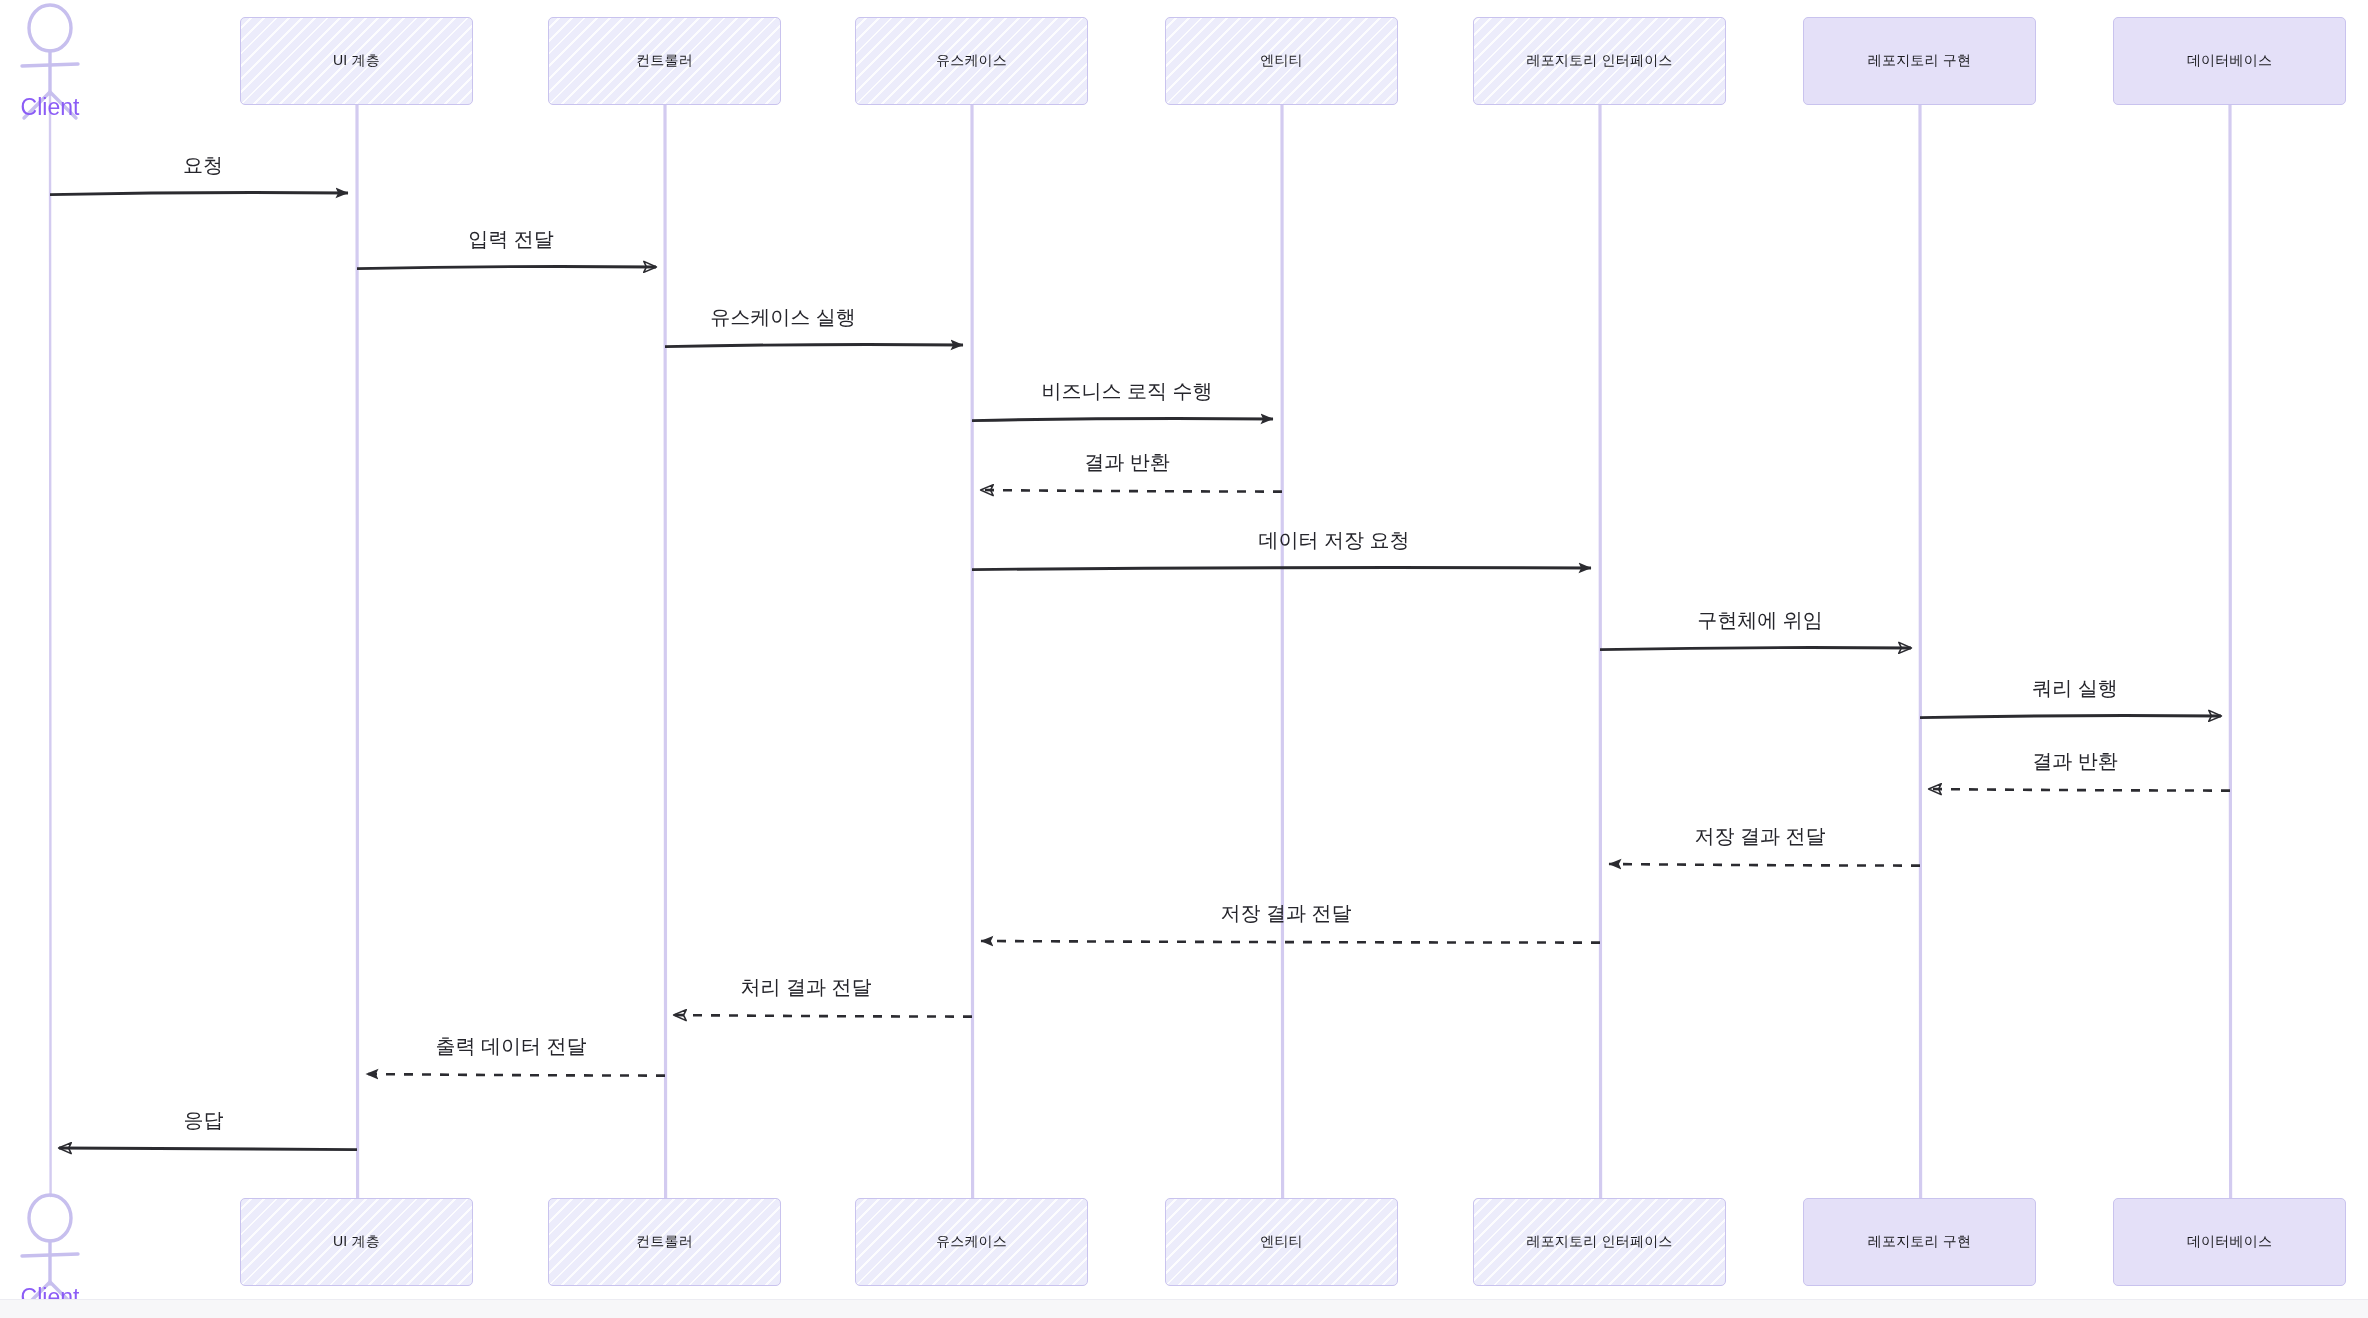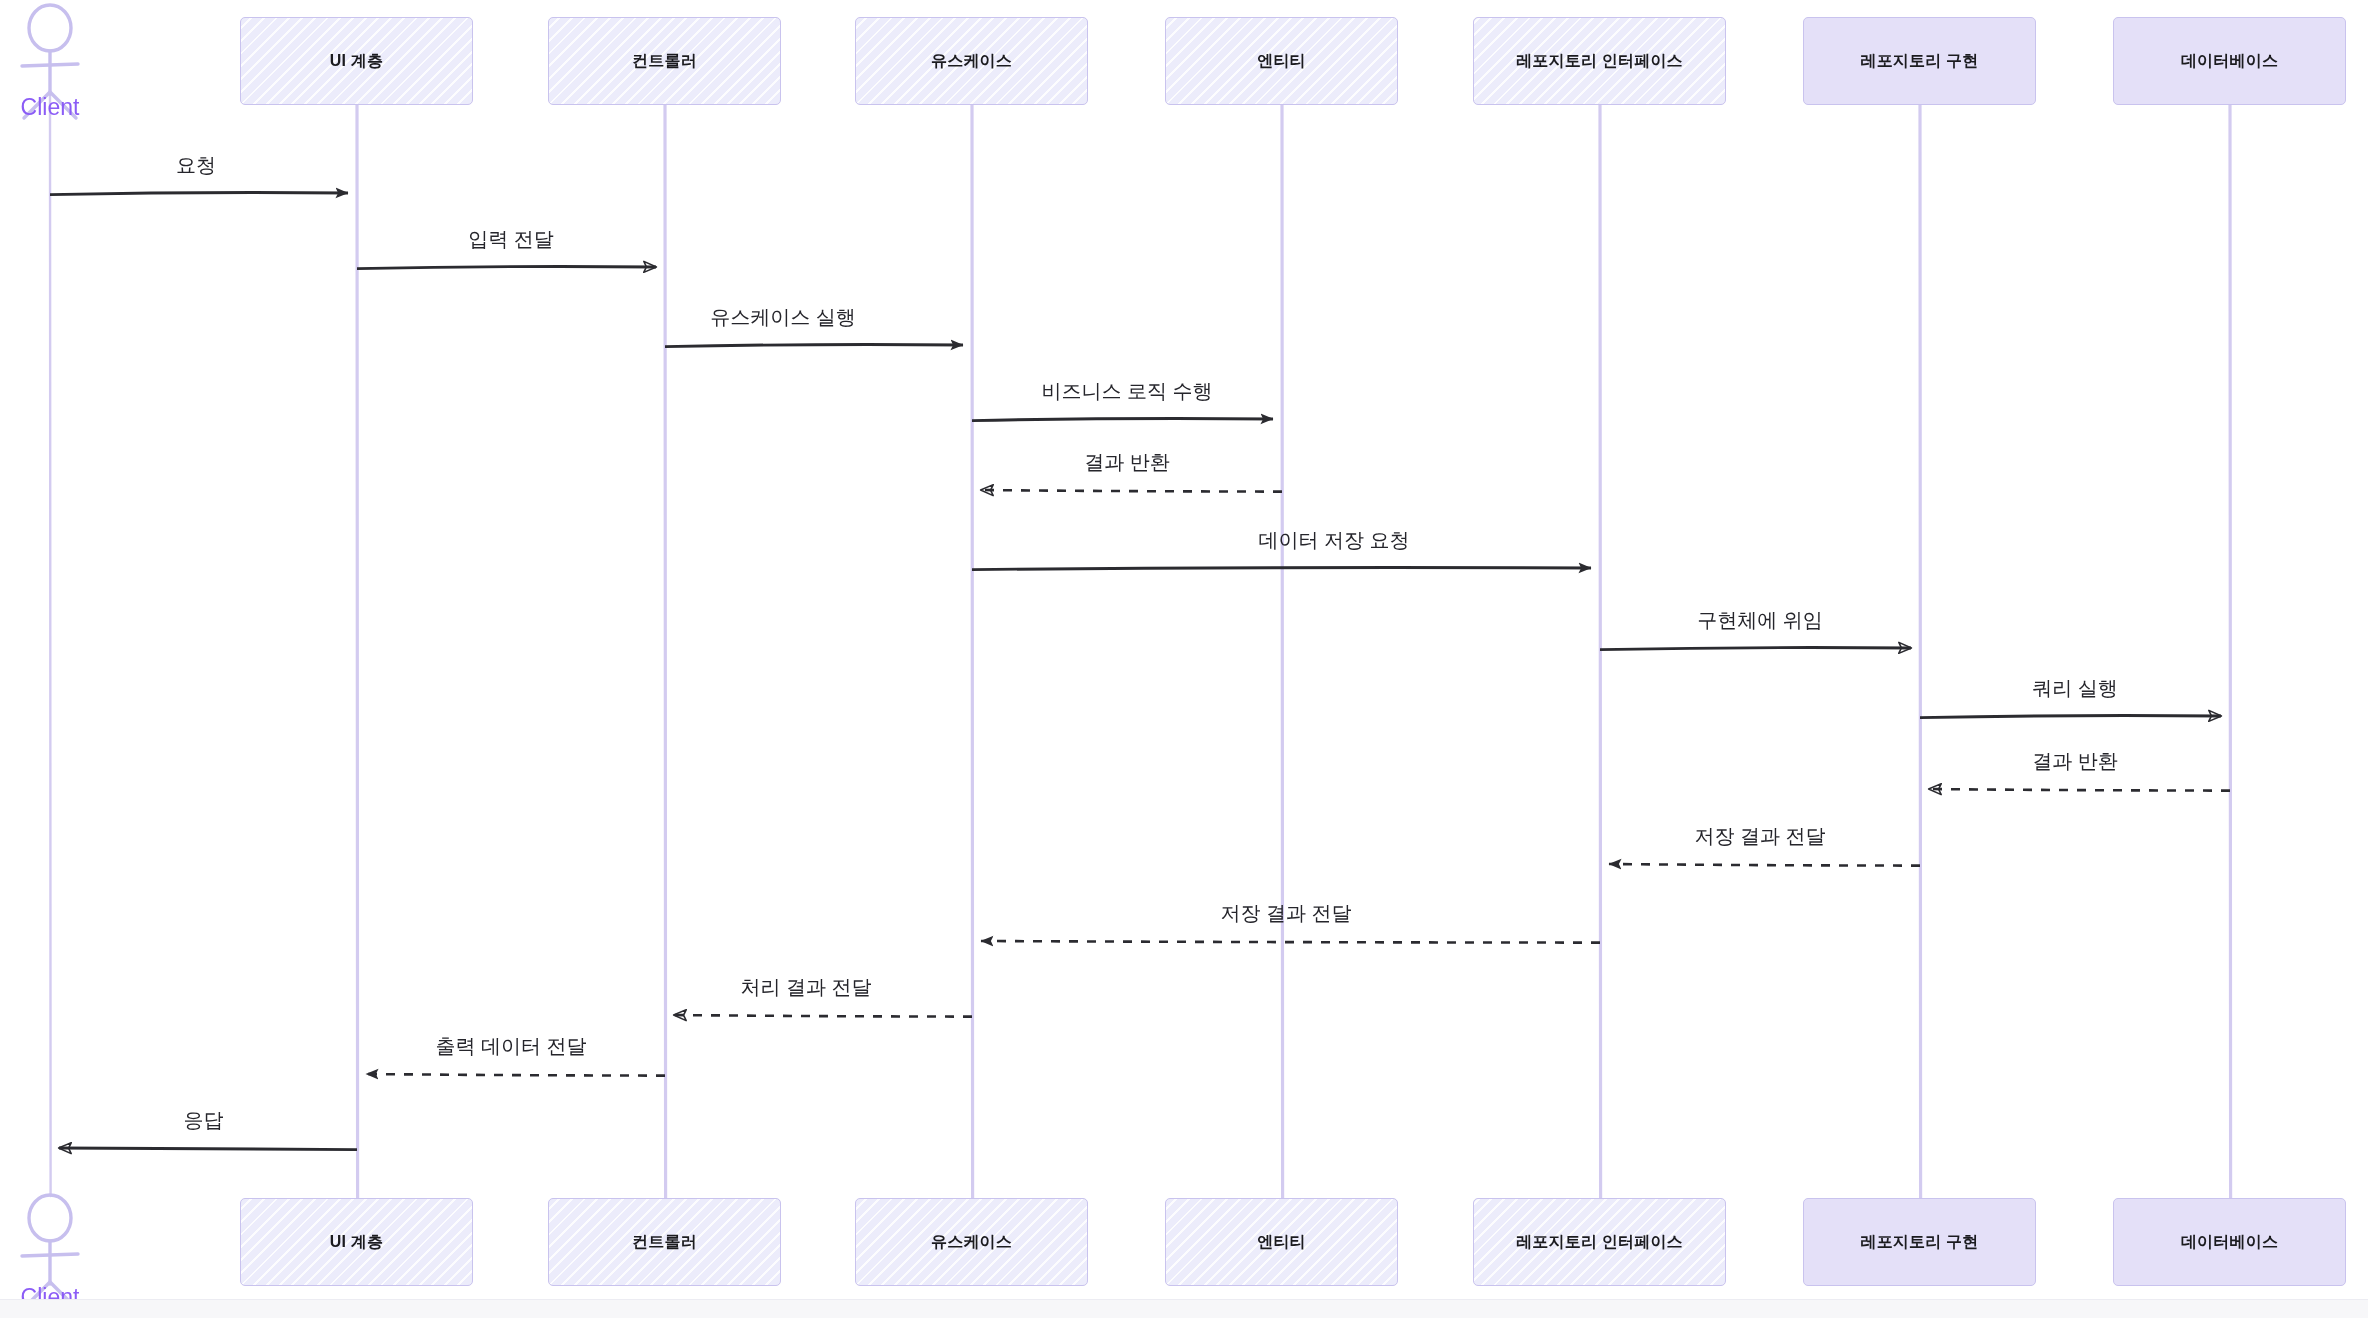--- a/index.html
+++ b/index.html
@@ -25,21 +25,21 @@
     display:flex;align-items:center;justify-content:center;
     background-image:repeating-linear-gradient(
        -45deg, rgba(255,255,255,.85) 0 2px, rgba(255,255,255,0) 2px 9px);
   }
   .pbox.solid{
     background-image:none;
     background:#e4e0f8;
     align-items:center;
   }
   .pbox .plabel{
-    font-size:16px;color:#1b1b1f;letter-spacing:.2px;white-space:nowrap;font-weight:bold;
+    font-size:14px;color:#1b1b1f;letter-spacing:.2px;white-space:nowrap;
   }
 
   
   .mlabel{
     position:absolute;transform:translate(-50%,-100%);
     font-size:20px;color:#25252b;white-space:nowrap;
     text-align:center;
   }
 
   
@@ -148,21 +148,21 @@
         <span class="plabel">레포지토리 인터페이스</span>
       </div>
       <div class="pbox solid" style="left: 1803px; top: 1198px; width: 233px; height: 88px;">
         <span class="plabel">레포지토리 구현</span>
       </div>
       <div class="pbox solid" style="left: 2113px; top: 1198px; width: 233px; height: 88px;">
         <span class="plabel">데이터베이스</span>
       </div>
     </div>
   <div id="msg-labels">
-      <div class="mlabel" style="left: 196px; top: 179px;">요청</div>
+      <div class="mlabel" style="left: 203px; top: 179px;">요청</div>
       <div class="mlabel" style="left: 511px; top: 253px;">입력 전달</div>
       <div class="mlabel" style="left: 783px; top: 331px;">유스케이스 실행</div>
       <div class="mlabel" style="left: 1127px; top: 405px;">비즈니스 로직 수행</div>
       <div class="mlabel" style="left: 1127px; top: 476px;">결과 반환</div>
       <div class="mlabel" style="left: 1286px; top: 554px; margin-left: 48px;">데이터 저장 요청</div>
       <div class="mlabel" style="left: 1760px; top: 634px;">구현체에 위임</div>
       <div class="mlabel" style="left: 2075px; top: 702px;">쿼리 실행</div>
       <div class="mlabel" style="left: 2075px; top: 775px;">결과 반환</div>
       <div class="mlabel" style="left: 1760px; top: 850px;">저장 결과 전달</div>
       <div class="mlabel" style="left: 1286px; top: 927px;">저장 결과 전달</div>

